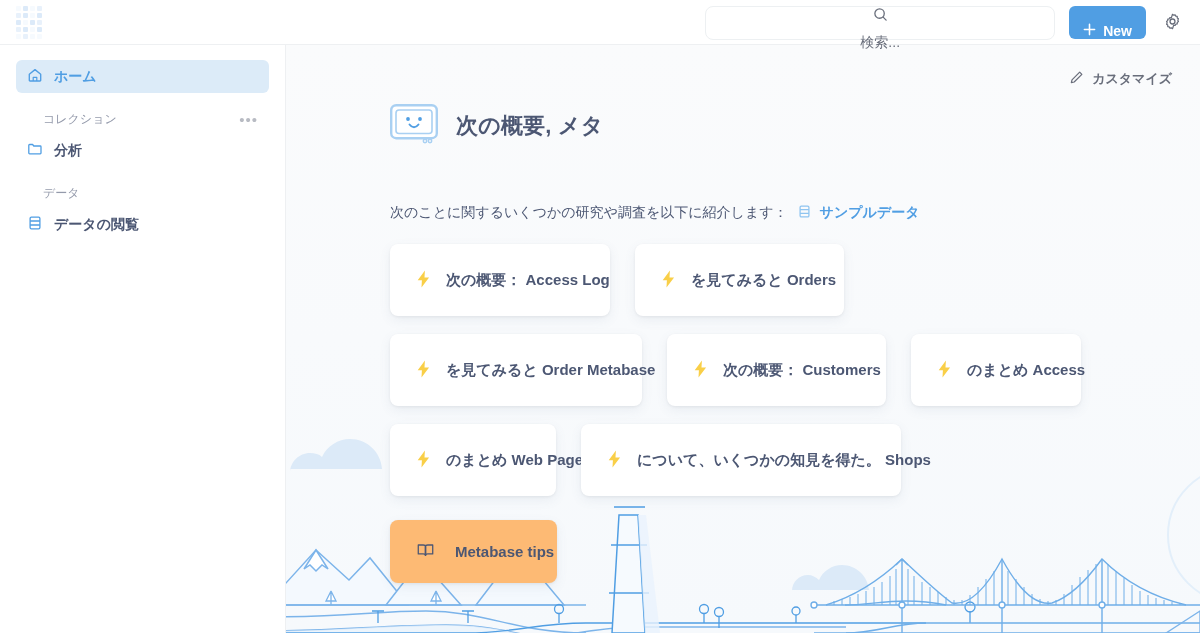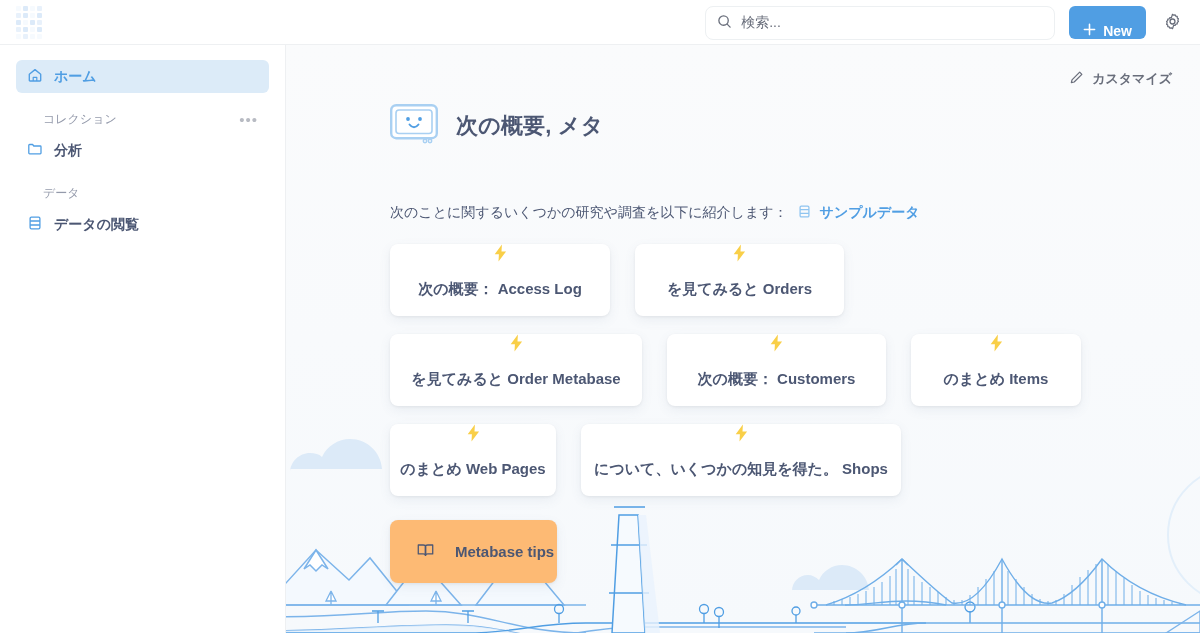--- a/index.html
+++ b/index.html
@@ -22,21 +22,21 @@
   .dotgrid i { display:block; width:5px; height:5px; border-radius:1px; background:#E8F1FB; }
   .dotgrid i.b { background:#DCEAF9; }
   .dotgrid i.f { background:#F6FAFE; }
 
   #topbar-right {
     position:absolute; right:0; top:0; height:45px; display:flex;
     align-items:center; gap:14px; padding-right:16px;
   }
   #search-box {
     width:350px; height:34px; border:1px solid #EDF0F2; border-radius:8px;
-    background:#fff; display:flex; align-items:center; padding:0 11px; gap:9px;
+    background:#fff; display:flex; align-items:center; padding:0 11px; gap:9px;flex-direction:column;
   }
   #search-box .ph { color:#696E7B; font-size:14px; }
   .new-btn {
     height:33px; background:#509EE3; color:#fff; border:none; border-radius:6px;
     display:flex; align-items:flex-end; gap:7px; padding:0 14px;
     font-size:14px; font-weight:700; font-family:inherit; cursor:pointer;
   }
   .gear-btn { width:24px; height:24px; display:flex; align-items:center; justify-content:center; cursor:pointer; }
 
   
@@ -79,21 +79,21 @@
     display:flex; align-items:center; gap:9px; padding:57px 0 0 104px;
     font-size:14px; color:#4C5773;
   }
   #db-link { display:flex; align-items:center; gap:8px; color:#509EE3; font-weight:700; cursor:pointer; }
 
   #cards { padding:22px 0 0 104px; }
   .card-row { display:flex; gap:25px; margin-bottom:18px; }
   .x-card {
     background:#fff; border-radius:8px; height:72px;
     box-shadow:0 1px 3px rgba(0,0,0,.06), 0 4px 12px rgba(93,111,140,.09);
-    display:flex; align-items:center; padding:0 26px; gap:15px; cursor:pointer;flex-direction:column;
+    display:flex; align-items:center; padding:0 26px; gap:15px; cursor:pointer;
   }
   .x-card .ctext { font-size:15px; color:#4C5773; white-space:nowrap; }
   .x-card .ctext b { font-weight:700; }
   .x-card .ctext .plain { font-weight:700; }
   .bolt { flex:0 0 auto; }
 
   #tips-card {
     margin-left:104px; margin-top:24px; width:167px; height:63px;
     background:#fdba74; border-radius:8px;
     box-shadow:0 1px 3px rgba(0,0,0,.06), 0 4px 12px rgba(93,111,140,.09);
@@ -366,21 +366,21 @@
             <div class="x-card" style="width: 219px;">
               <span class="bolt"><svg width="15" height="18" viewBox="0 0 14 18" fill="none">
                   <path d="M8.4 0.6 1.2 10.2h4.2L5 17.4 12.6 7.5H8l0.4-6.9z" fill="#F9CF48"></path>
                 </svg></span>
               <span class="ctext"><span class="plain">次の概要： </span><b>Customers</b></span>
             </div>
             <div class="x-card" style="width: 170px;">
               <span class="bolt"><svg width="15" height="18" viewBox="0 0 14 18" fill="none">
                   <path d="M8.4 0.6 1.2 10.2h4.2L5 17.4 12.6 7.5H8l0.4-6.9z" fill="#F9CF48"></path>
                 </svg></span>
-              <span class="ctext"><span class="plain">のまとめ </span><b>Items</b></span>
+              <span class="ctext"><span class="plain">のまとめ </span><b>Access</b></span>
             </div>
           </div>
           <div class="card-row" style="margin-left: 0px;">
             <div class="x-card" style="width: 166px;">
               <span class="bolt"><svg width="15" height="18" viewBox="0 0 14 18" fill="none">
                   <path d="M8.4 0.6 1.2 10.2h4.2L5 17.4 12.6 7.5H8l0.4-6.9z" fill="#F9CF48"></path>
                 </svg></span>
               <span class="ctext"><span class="plain">のまとめ </span><b>Web Pages</b></span>
             </div>
             <div class="x-card" style="width: 320px;">

